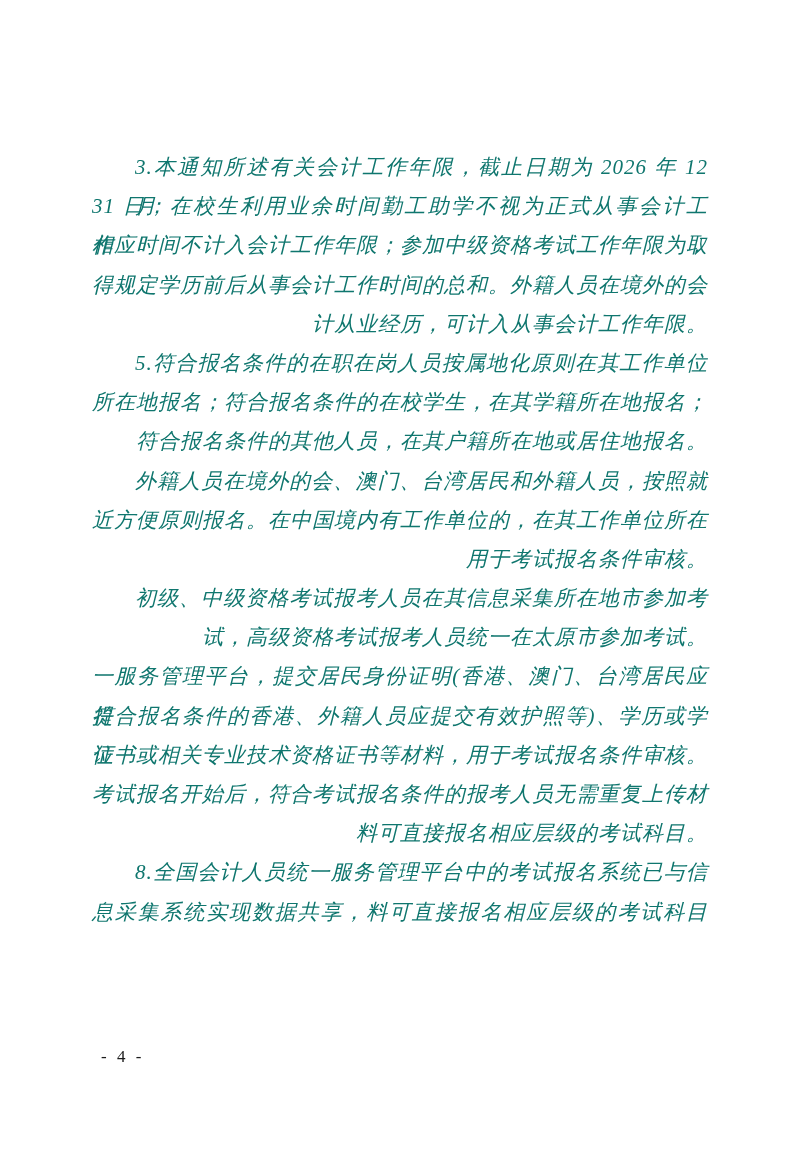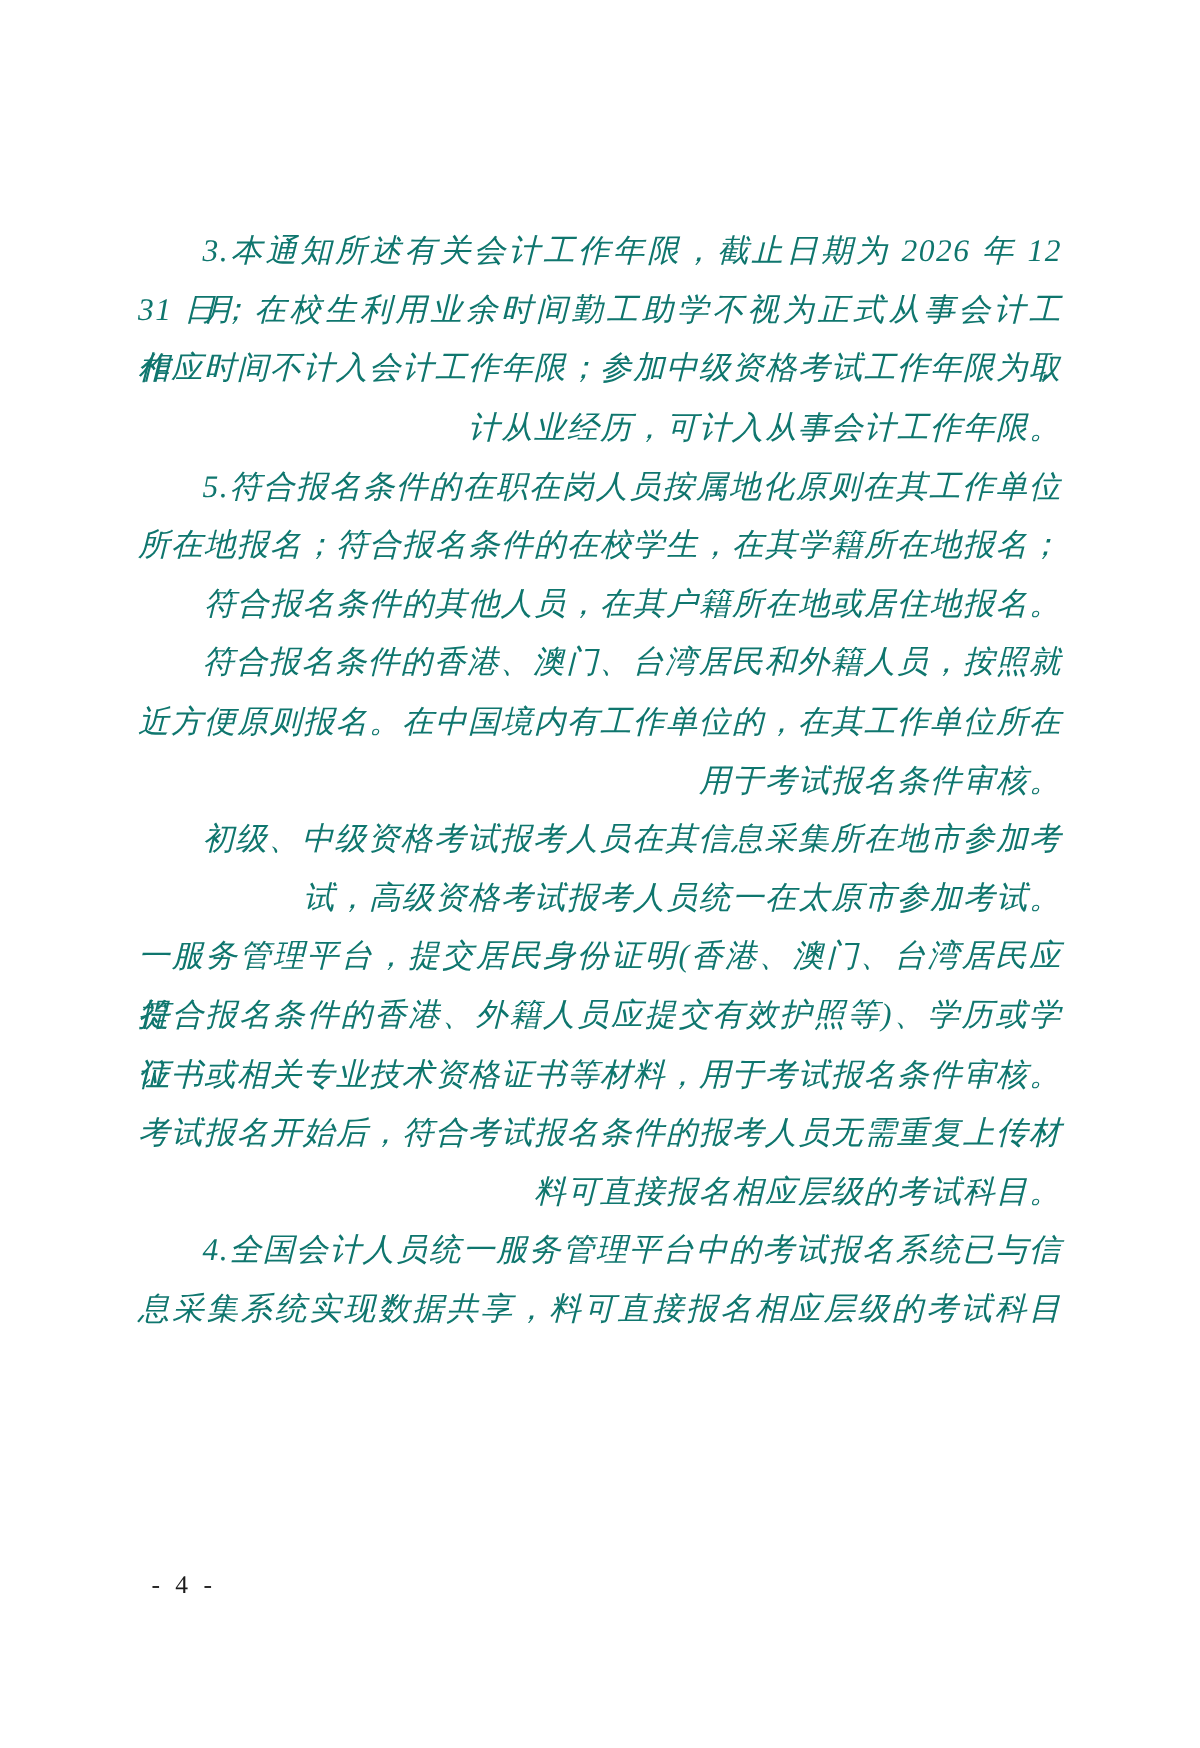--- a/index.html
+++ b/index.html
@@ -50,31 +50,32 @@
   }
 </style>
 </head>
 <body>
 
 <div class="page">
   <div class="content" id="document-body">
       <div class="line indent fill">3.本通知所述有关会计工作年限，截止日期为 2026 年 12 月</div>
       <div class="line fill">31 日；在校生利用业余时间勤工助学不视为正式从事会计工作，</div>
       <div class="line fill">相应时间不计入会计工作年限；参加中级资格考试工作年限为取</div>
+      <div class="line fill">得规定学历前后从事会计工作时间的总和。外籍人员在境外的会</div>
       <div class="line">计从业经历，可计入从事会计工作年限。</div>
       <div class="line indent fill">5.符合报名条件的在职在岗人员按属地化原则在其工作单位</div>
       <div class="line fill">所在地报名；符合报名条件的在校学生，在其学籍所在地报名；</div>
       <div class="line">符合报名条件的其他人员，在其户籍所在地或居住地报名。</div>
-      <div class="line indent fill">符合报名条件的香港、澳门、台湾居民和外籍人员，按照就</div>
+      <div class="line indent fill">外籍人员在境外的会、澳门、台湾居民和外籍人员，按照就</div>
       <div class="line fill">近方便原则报名。在中国境内有工作单位的，在其工作单位所在</div>
       <div class="line">用于考试报名条件审核。</div>
       <div class="line indent fill">初级、中级资格考试报考人员在其信息采集所在地市参加考</div>
       <div class="line">试，高级资格考试报考人员统一在太原市参加考试。</div>
       <div class="line fill">一服务管理平台，提交居民身份证明(香港、澳门、台湾居民应提</div>
       <div class="line fill">符合报名条件的香港、外籍人员应提交有效护照等)、学历或学位</div>
       <div class="line fill">证书或相关专业技术资格证书等材料，用于考试报名条件审核。</div>
       <div class="line fill">考试报名开始后，符合考试报名条件的报考人员无需重复上传材</div>
       <div class="line">料可直接报名相应层级的考试科目。</div>
-      <div class="line indent fill">4.全国会计人员统一服务管理平台中的考试报名系统已与信</div>
+      <div class="line indent fill">8.全国会计人员统一服务管理平台中的考试报名系统已与信</div>
       <div class="line fill">息采集系统实现数据共享，料可直接报名相应层级的考试科目</div>
     </div>
   <div class="page-number">- 4 -</div>
 </div>
 
 </body></html>

